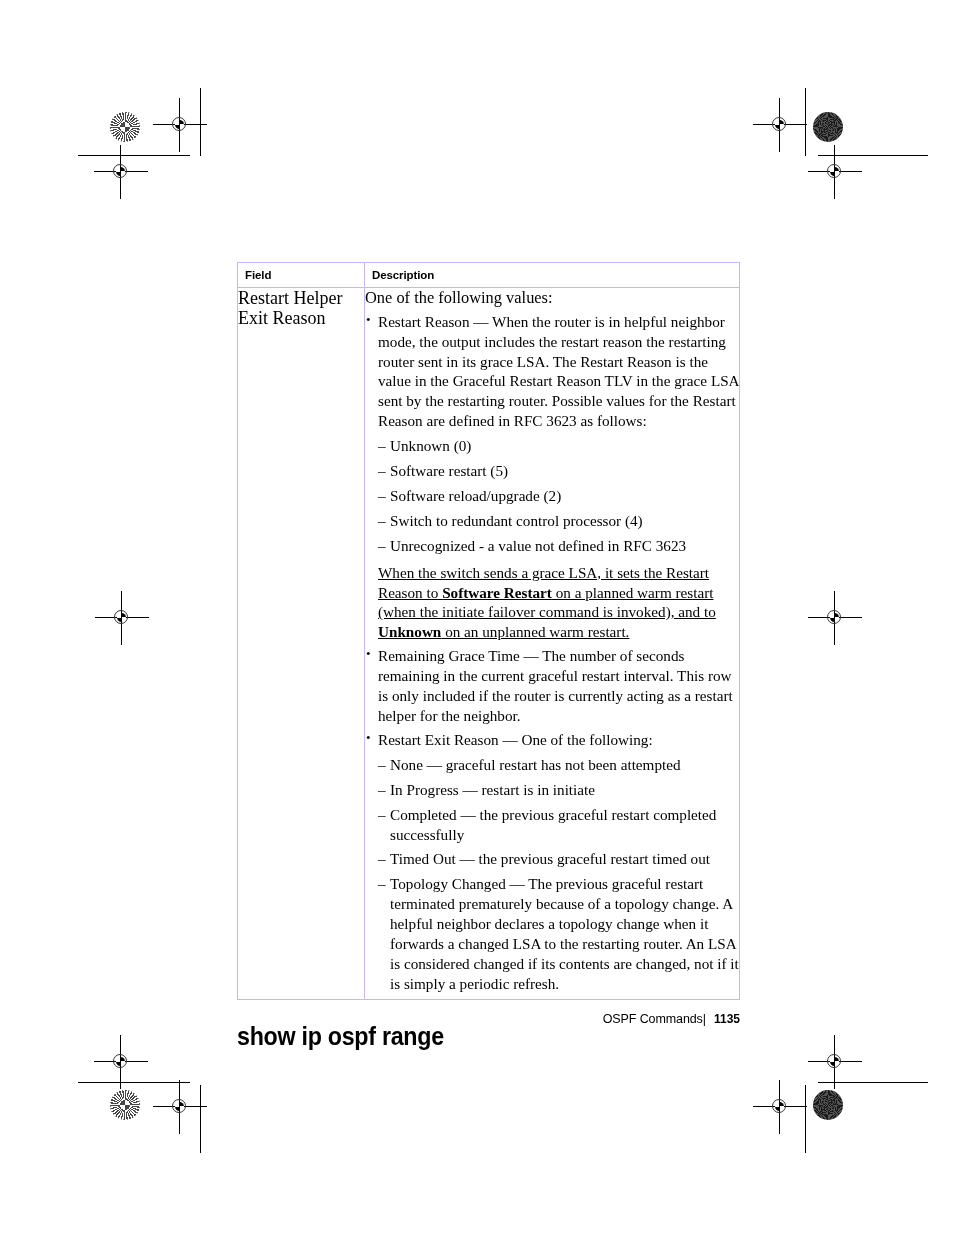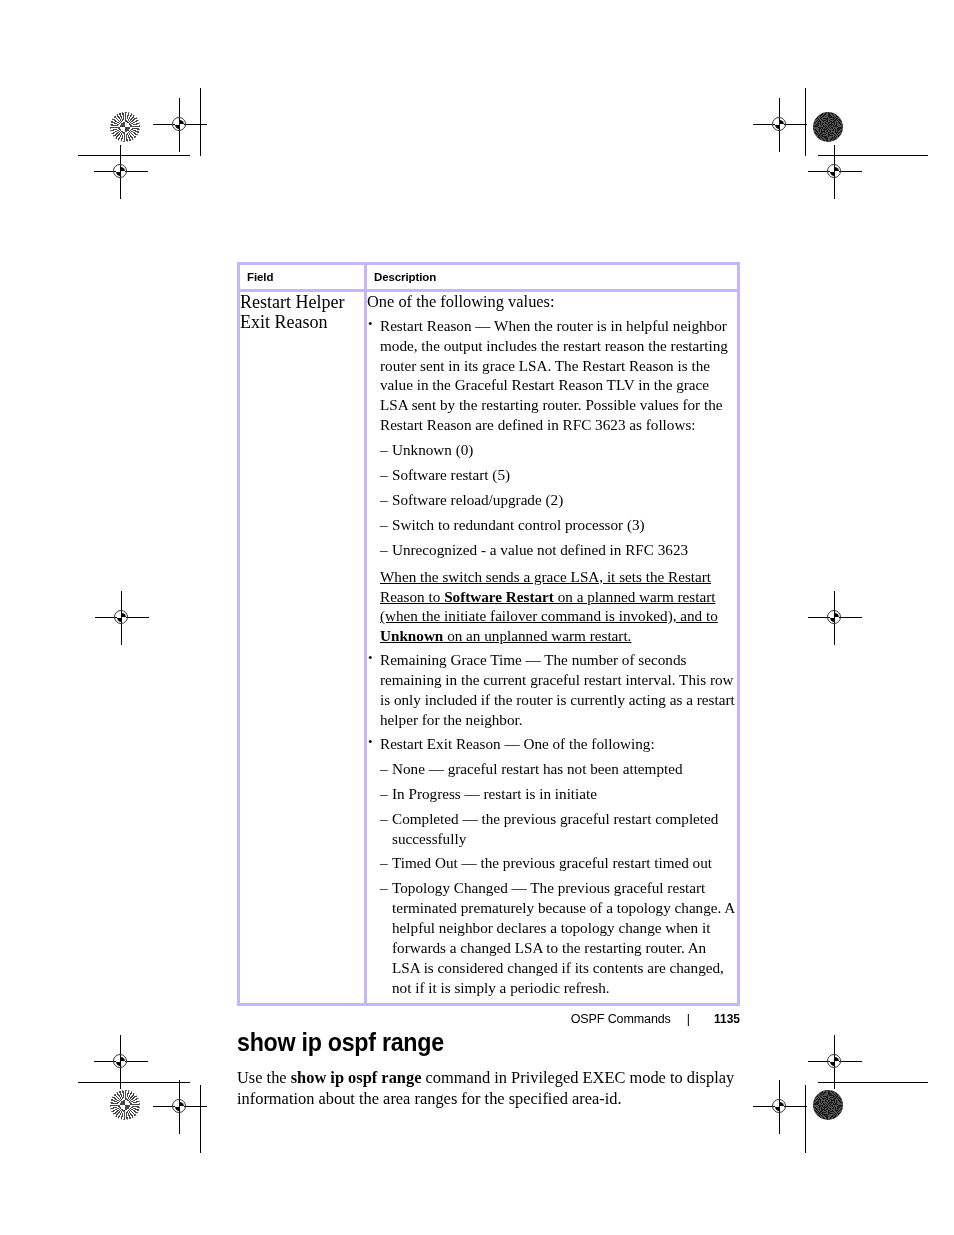--- a/index.html
+++ b/index.html
@@ -77,21 +77,21 @@
     top: 262px;
     width: 503px;
   }
 
   table.spec {
     border-collapse: collapse;
     width: 503px;
     table-layout: fixed;
   }
   table.spec td, table.spec th {
-    border: 3px solid #c4b5fd;
+    border: 1px solid #c4b5fd;
     vertical-align: top;
     padding: 0;
   }
   table.spec th {
     font-family: "Liberation Sans", sans-serif;
     font-weight: bold;
     font-size: 11.5px;
     text-align: left;
     padding: 6px 0 6px 7px;
     letter-spacing: -0.1px;
@@ -167,21 +167,21 @@
 
   .footer {
     position: absolute;
     left: 237px;
     top: 1012px;
     width: 503px;
     font-family: "Liberation Sans", sans-serif;
     display: flex;
     justify-content: flex-end;
     align-items: flex-end;
-    gap: 16px;
+    gap: 0;
   }
   .footer .chapter {
     font-size: 12.5px;
     letter-spacing: -0.1px;
   }
   .footer .sep { font-size: 12.5px; color: #000; }
   .footer .pageno {
     font-size: 12px;
     font-weight: bold;
     min-width: 34px;
@@ -298,21 +298,21 @@
 
             <li>
               <span>Restart Reason</span>
               <span>—</span>
               <span>When the router is in helpful neighbor mode, the output includes the restart reason the restarting router sent in its grace LSA. The Restart Reason is the value in the Graceful Restart Reason TLV in the grace LSA sent by the restarting router. Possible values for the Restart Reason are defined in RFC 3623 as follows:</span>
 
               <ul class="dashes">
                 <li>Unknown (0)</li>
                 <li>Software restart (5)</li>
                 <li>Software reload/upgrade (2)</li>
-                <li>Switch to redundant control processor (3)</li>
+                <li>Switch to redundant control processor (4)</li>
                 <li>Unrecognized - a value not defined in RFC 3623</li>
               </ul>
 
               <p class="note"><span>When the switch sends a grace LSA, it sets the Restart Reason to </span><b>Software Restart</b><span> on a planned warm restart (when the initiate failover command is invoked), and to </span><b>Unknown</b><span> on an unplanned warm restart.</span></p>
             </li>
 
             <li>
               <span>Remaining Grace Time</span>
               <span>—</span>
               <span>The number of seconds remaining in the current graceful restart interval. This row is only included if the router is currently acting as a restart helper for the neighbor.</span>
@@ -333,21 +333,20 @@
             </li>
 
           </ul>
         </td>
       </tr>
     </tbody>
   </table>
 
   <h1 class="section-heading">show ip ospf range</h1>
 
-  <p class="body-para"><span>Use the </span><b>show ip ospf range</b><span> command in Privileged EXEC mode to display information about the area ranges for the specified area-id.</span></p>
 
 </div>
 
 <div class="footer">
   <span class="chapter">OSPF Commands</span>
   <span class="sep">|</span>
   <span class="pageno">1135</span>
 </div>
 
 </body></html>

